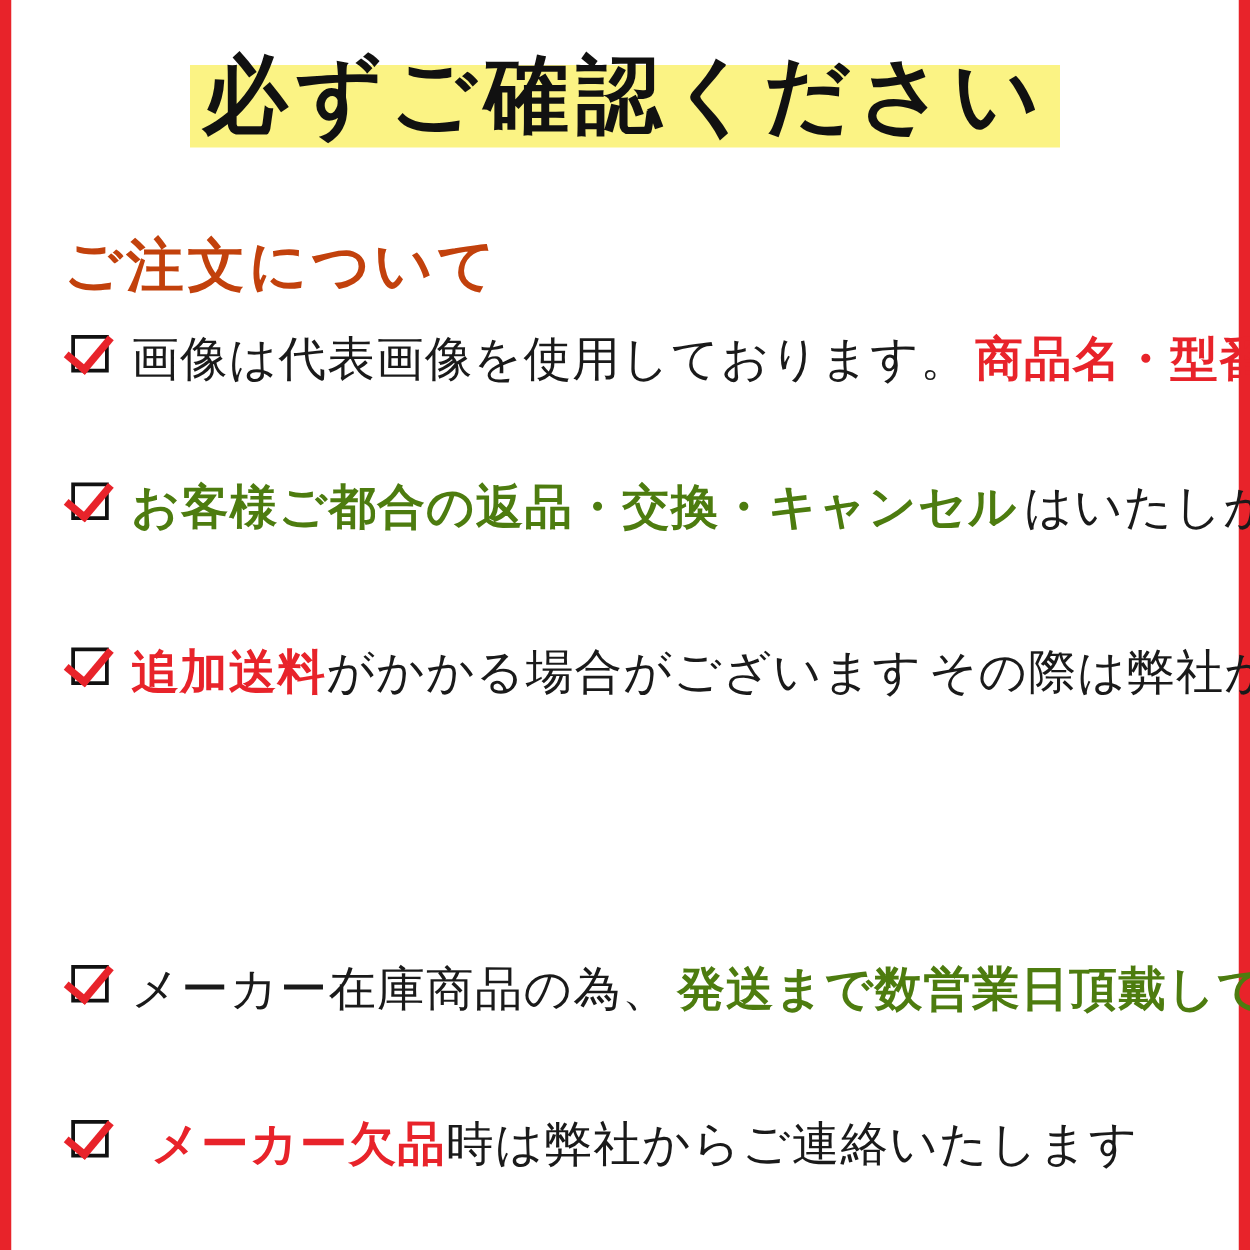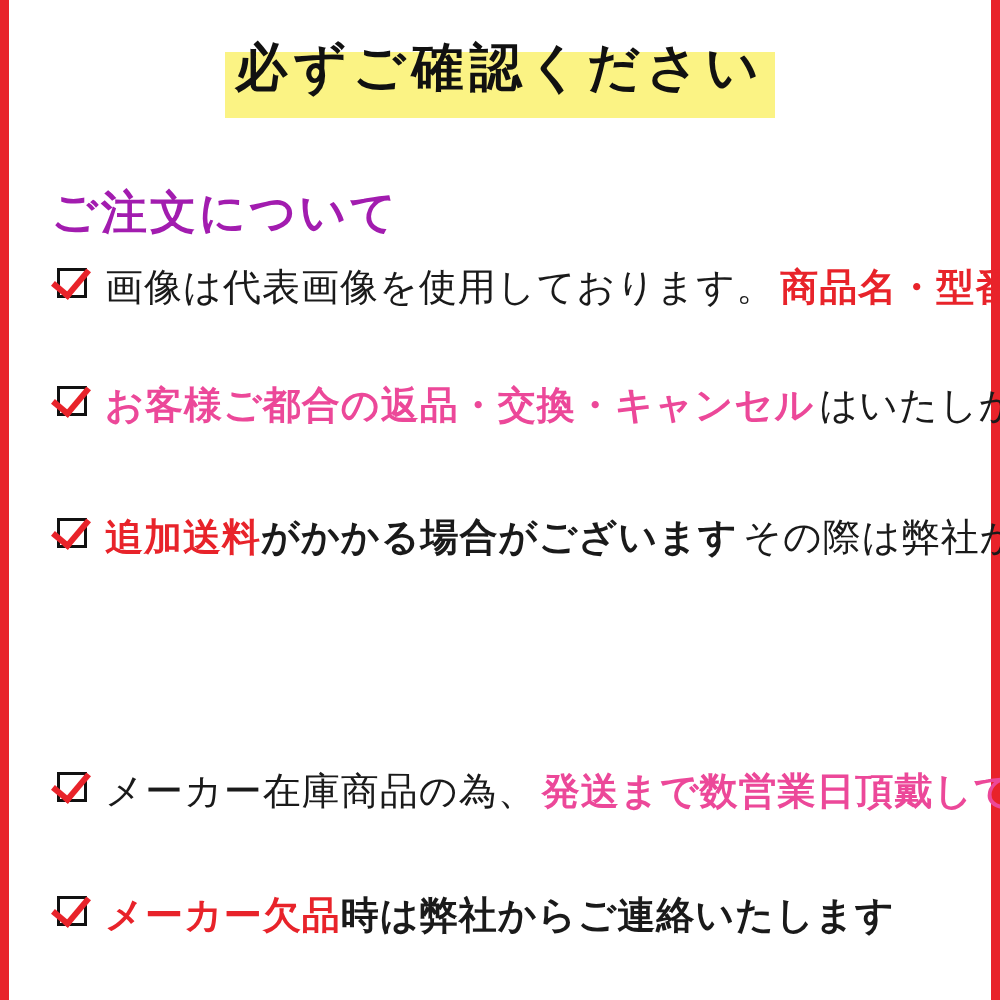--- a/index.html
+++ b/index.html
@@ -50,33 +50,33 @@
     top: 18px;
     height: 66px;
     background: #fbf384;
     z-index: 0;
   }
   .title-text {
     position: relative;
     z-index: 1;
     font-family: "DejaVu Serif", serif;
     font-weight: bold;
-    font-size: 52px;
+    font-size: 68px;
     letter-spacing: 6px;
     color: #111111;
     line-height: 1.25;
     white-space: nowrap;
   }
 
   
   .section-head {
     font-family: Liberation Mono, monospace;
     font-weight: bold;
     font-size: 46px;
-    color: #a21caf;
+    color: #c2410c;
     letter-spacing: 3px;
     white-space: nowrap;
   }
 
   
   .item {
     display: flex;
     align-items: flex-start;
     white-space: nowrap;
   }
@@ -113,30 +113,30 @@
   .ln {
     font-family: "DejaVu Serif", serif;
     font-size: 38px;
     line-height: 1.33;
     color: #1a1a1a;
     letter-spacing: 1px;
     white-space: nowrap;
     text-align: right;
   }
   .ln.red {
-    color: #ec4899;
+    color: #4d7c0f;
     font-weight: bold;
   }
   .ln .red {
     color: #e8232a;
     font-weight: bold;
   }
   .ln .blk {
     color: #1a1a1a;
-    font-weight: bold;
+    font-weight: normal;
   }
 
   
   .abs { position: absolute; }
 </style>
 </head>
 <body>
 
 <div id="page">
   <div class="inner">
@@ -188,21 +188,21 @@
       <span class="check">
         <span class="box"></span>
           <span class="tick"></span>
       </span>
       <span class="lines">
         <span class="ln">メーカー在庫商品の為、</span>
         <span class="ln red">発送まで数営業日頂戴しております</span>
       </span>
     </div>
 
-    <div class="abs item" style="left:48px; top:890px;">
+    <div class="abs item" style="left:48px; top:890px;gap:16px;">
       <span class="check">
         <span class="box"></span>
           <span class="tick"></span>
       </span>
       <span class="lines">
         <span class="ln"><span class="red">メーカー欠品</span><span class="blk">時は弊社からご連絡いたします</span></span>
       </span>
     </div>
 
   </div>

